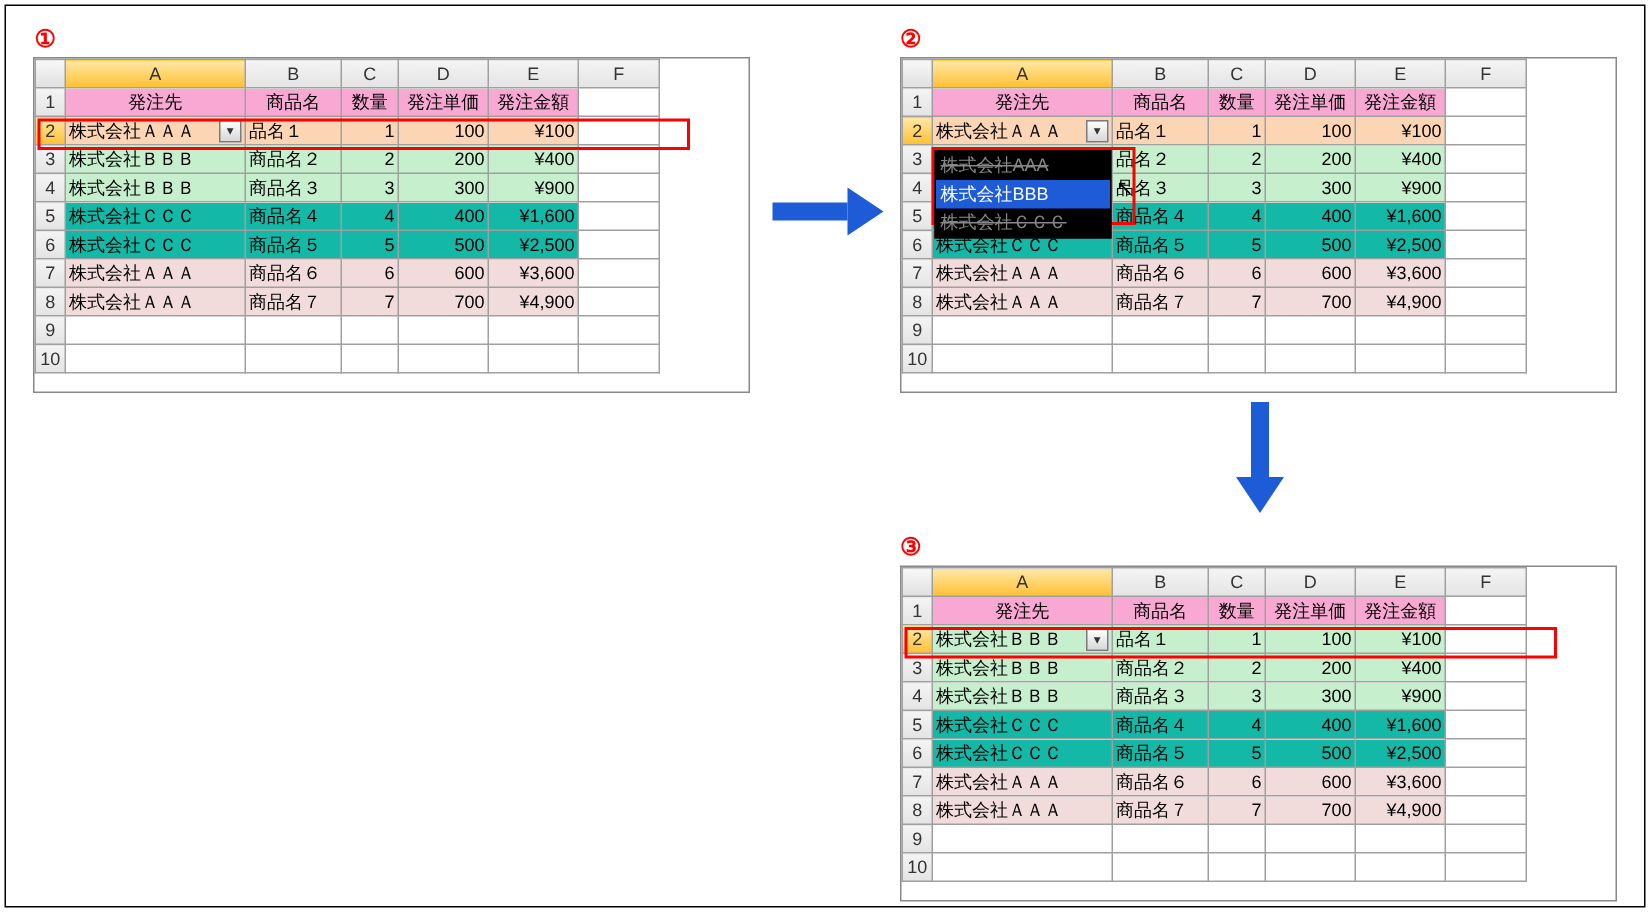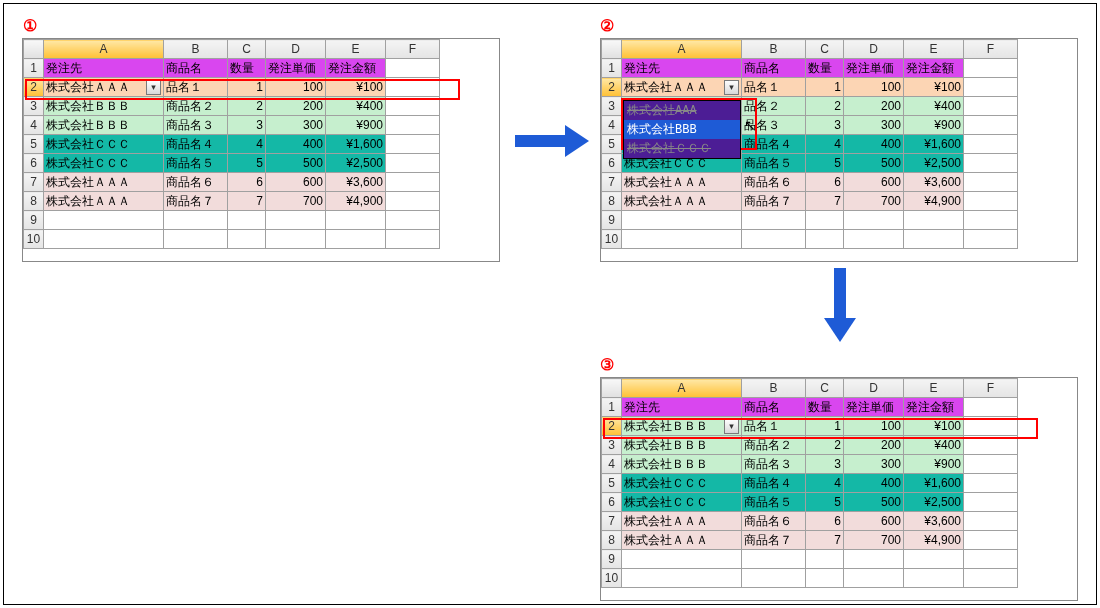--- a/index.html
+++ b/index.html
@@ -60,21 +60,22 @@
   .row-hdr {
     width: 20px;
     background: linear-gradient(#f4f4f4,#e4e4e4);
     text-align: center;
     color: #333;
   }
   .row-hdr.sel {
     background: linear-gradient(#ffe8a6,#ffc033);
   }
   .data-hdr {
-    background: #d946ef;
+    background: #f9a8d4;
+    text-align: center;
   }
   td.cell {
     text-align: right;
   }
   td.cell.left { text-align: left; font-family: Liberation Serif, serif; }
   .c-green  { background: #c6efce; margin-left: 40px; }
   .c-yellow { background: #14b8a6; }
   .c-peach  { background: #fcd5b4; }
   .c-pink   { background: #f2dcdb; }
   .red-box {
@@ -90,25 +91,24 @@
     margin-top: 1px;
     border: 1px solid #7a7a7a;
     background: linear-gradient(#fdfdfd,#d8d8d8);
     text-align: center;
     line-height: 12px;
     font-size: 9px;
     color: #333;
   }
   .dropdown-list {
     position: absolute;
-    background: #4c1d95;
+    background: #000000;
     border: 1px solid #000;
     font-size: 12px;
     z-index: 10;
-    font-family: Liberation Mono, monospace;
   }
   .dropdown-list .opt {
     padding: 1px 3px;
     white-space: nowrap;
     text-decoration: line-through;
     color: #888;
   }
   .dropdown-list .opt.sel {
     background: #1e5bd6;
     color: #fff;

